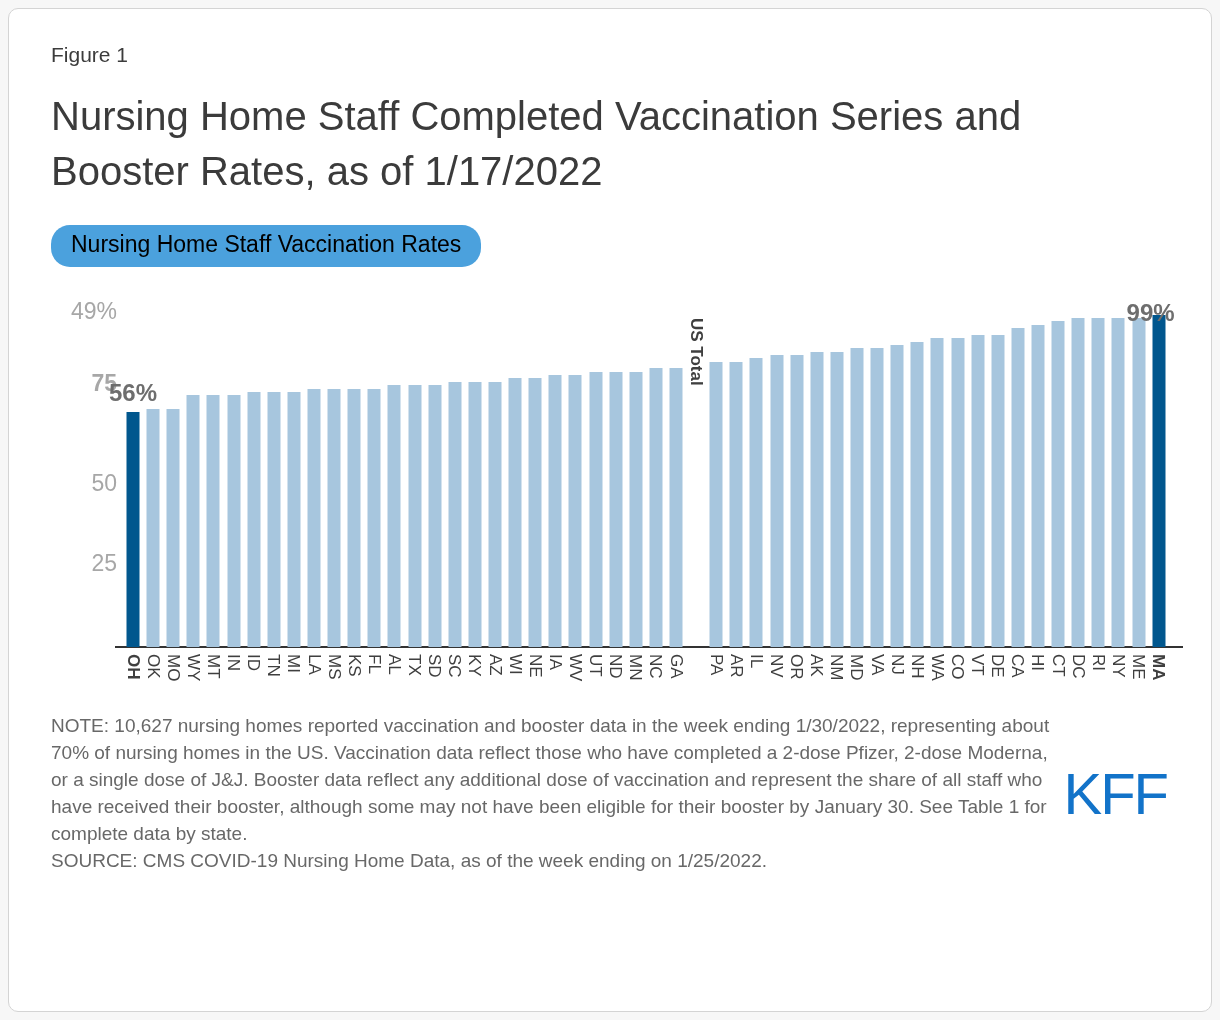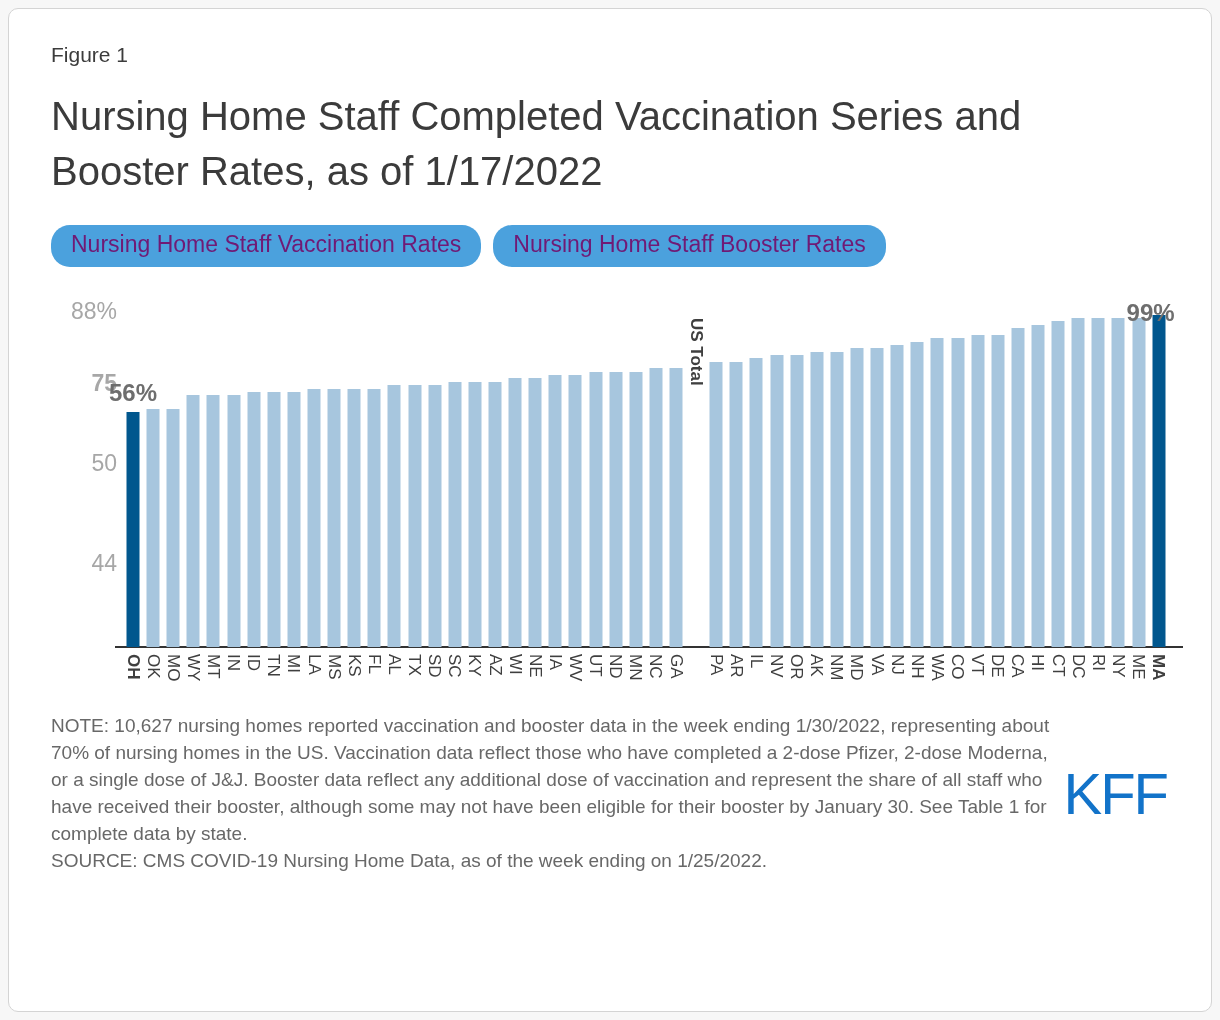--- a/index.html
+++ b/index.html
@@ -9,21 +9,21 @@
     background: #ffffff; border: 1px solid #d4d4d4; border-radius: 10px;
     padding: 34px 42px 30px 42px; overflow: hidden;
   }
   .figure-label { font-size: 21px; color: #3c3c3c; }
   .title {
     margin-top: 22px; font-size: 40px; font-weight: 400; line-height: 1.38;
     color: #3b3b3b; max-width: 1090px;
   }
   .tabs { margin-top: 26px; display: flex; gap: 12px; }
   .tab {
-    border: none; background: #4ba1dd; color: #701a75; font-family: "Liberation Sans", sans-serif;
+    border: none; background: #4ba1dd; color: #000000; font-family: "Liberation Sans", sans-serif;
     font-size: 23px; padding: 5px 20px 7px 20px; border-radius: 19px; cursor: pointer; line-height: 1.3;
   }
   .chart { margin-top: 44px; display: flex; align-items: flex-start; }
   .y-axis { position: relative; width: 72px; height: 336px; flex: 0 0 72px; }
   .ytick {
     position: absolute; right: 6px; transform: translateY(50%);
     font-size: 23px; color: #a7a7a7; white-space: nowrap;
   }
   .plot { position: relative; flex: 1; display: flex; }
   .axis-line { position: absolute; left: -8px; right: -14px; top: 335px; height: 2px; background: #333333; }
@@ -52,29 +52,28 @@
 </style>
 </head>
 <body>
 
 <div class="card">
   <div class="figure-label">Figure 1</div>
   <h1 class="title">Nursing Home Staff Completed Vaccination Series and Booster Rates, as of 1/17/2022</h1>
 
   <div class="tabs">
     <button class="tab">Nursing Home Staff Vaccination Rates</button>
-    <button class="tab">Nursing Home Staff Booster Rates</button>
   </div>
 
   <div class="chart">
     <div class="y-axis">
-        <span class="ytick" style="bottom: 336px;">88%</span>
+        <span class="ytick" style="bottom: 336px;">49%</span>
         <span class="ytick" style="bottom: 264px; font-weight: bold;">75</span>
-        <span class="ytick" style="bottom: 184px; margin-top: 8px;">50</span>
-        <span class="ytick" style="bottom: 84px;">44</span>
+        <span class="ytick" style="bottom: 164px; margin-top: 8px;">50</span>
+        <span class="ytick" style="bottom: 84px;">25</span>
       </div>
     <div class="plot">
       <div class="axis-line"></div>
     <div class="col">
           <div class="barwrap">
             <div class="bar hl" style="height: 235.2px;"></div>
             <span class="dlabel" style="bottom: 240.2px;">56%</span>
           </div>
           <div class="xlabel bold">OH</div>
         </div>

